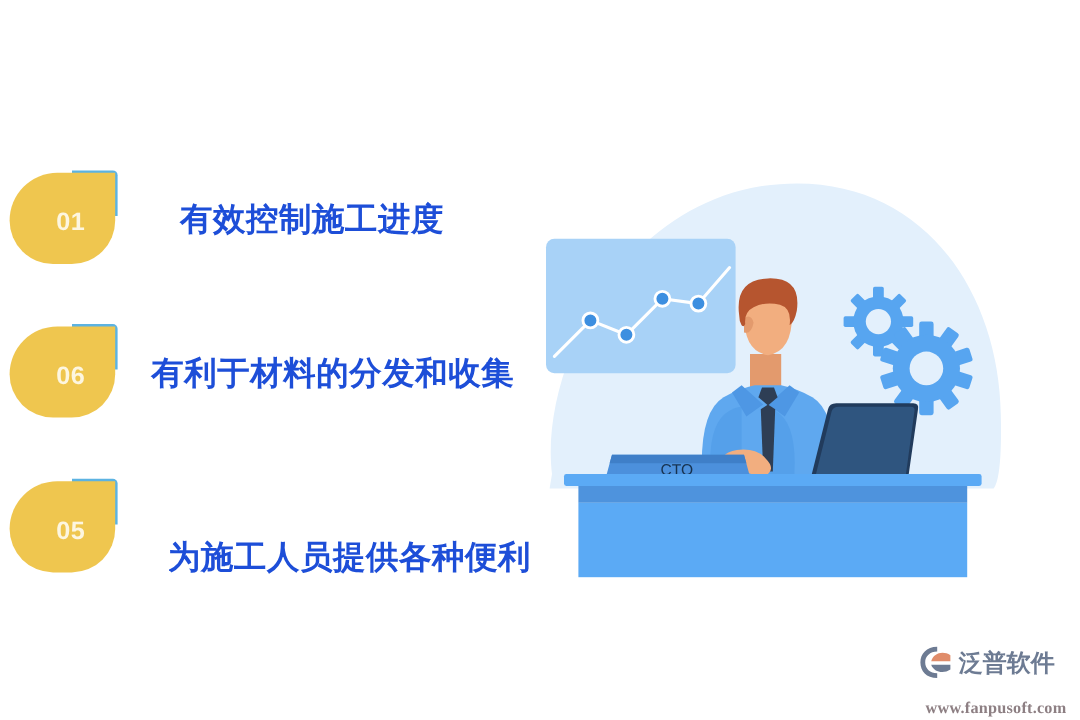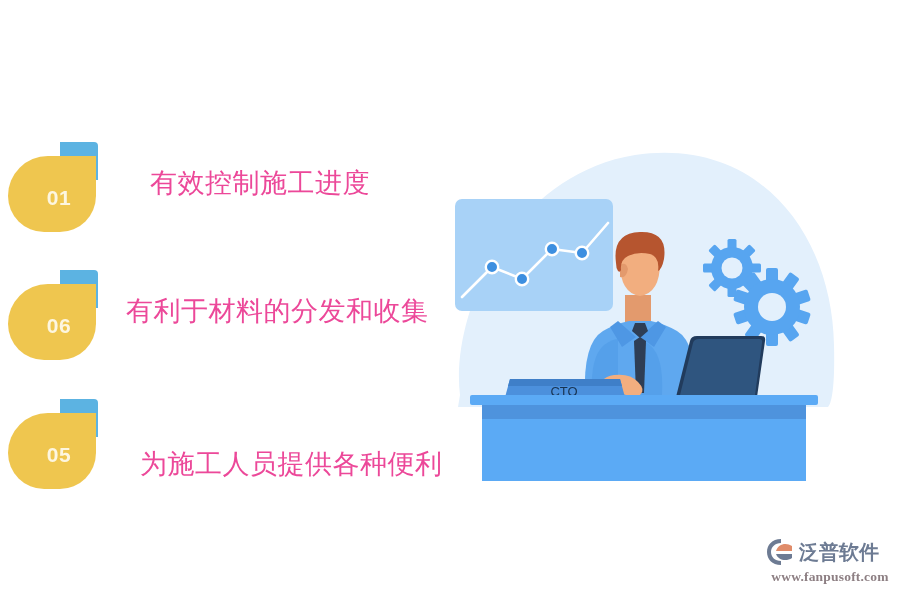--- a/index.html
+++ b/index.html
@@ -54,21 +54,21 @@
     right: 0;
     top: 0;
     width: 38px;
     height: 38px;
     background: #5cb3e2;
     border-radius: 0 4px 0 0;
   }
   .badge {
     position: absolute;
     left: 0;
-    top: 14px;
+    top: 2px;
     width: 88px;
     height: 76px;
     background: #efc64f;
     border-radius: 44px 0 40px 40px;
     display: flex;
     align-items: center;
     justify-content: center;
   }
   .badge-number {
     color: #fdf6e0;
@@ -80,24 +80,24 @@
     padding-top: 6px;
     user-select: none;
   }
 
   .bullet-text {
     position: absolute;
     top: 18px;
     height: 46px;
     display: flex;
     align-items: center;
-    color: #ec4899;
+    color: #1d4ed8;
     font-family: "DejaVu Sans", "Liberation Sans", sans-serif;
     font-size: 27px;
-    font-weight: normal;
+    font-weight: bold;
     letter-spacing: 0.5px;
     white-space: nowrap;
   }
   .bullet-row.r0 .bullet-text { left: 150px; }
   .bullet-row.r1 .bullet-text { left: 126px; }
   .bullet-row.r2 .bullet-text { left: 140px; margin-top: 24px; }
 
   
   .illustration {
     position: absolute;
@@ -135,21 +135,21 @@
     letter-spacing: 0px;
     line-height: 1;
   }
   .logo-url {
     color: #8d7f83;
     font-family: "Liberation Serif", "DejaVu Serif", serif;
     font-size: 13.5px;
     font-weight: bold;
     letter-spacing: 0.2px;
     text-align: center;
-    margin-top: 1px;
+    margin-top: 14px;
   }
 </style>
 </head>
 <body>
 
 <div class="slide">
 
   <div class="bullet-list">
 
     <div class="bullet-row r0">

